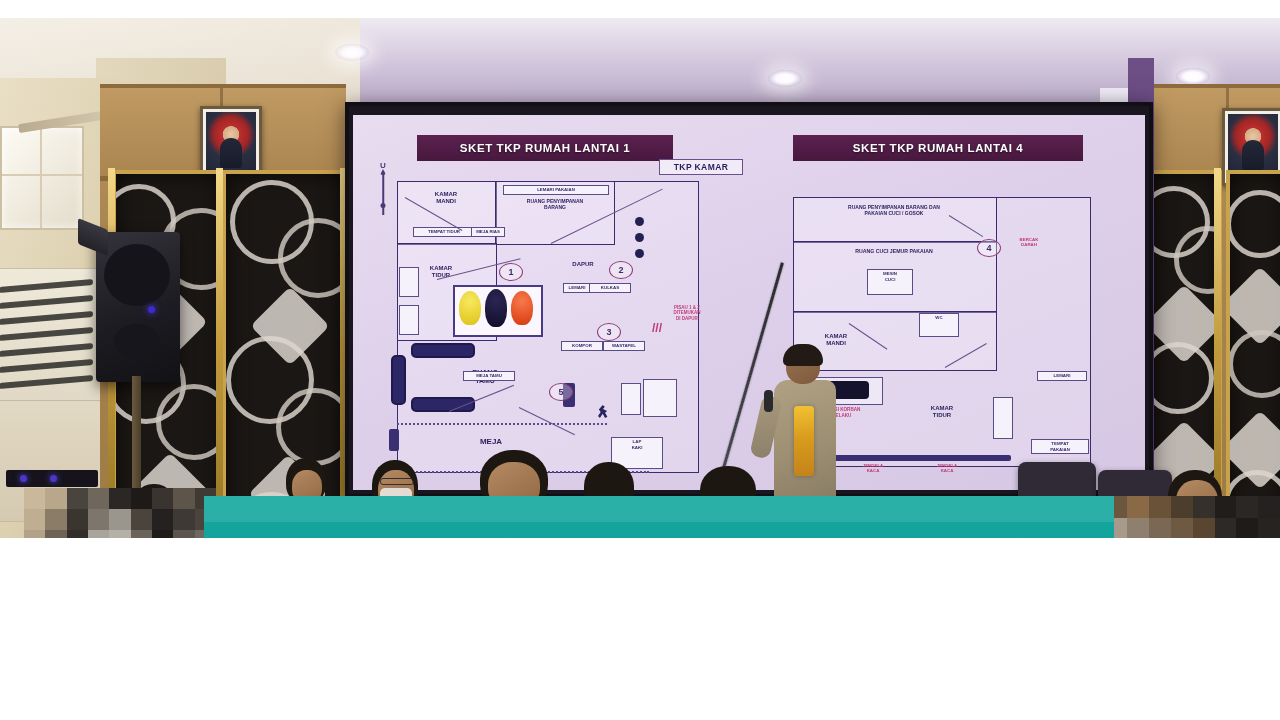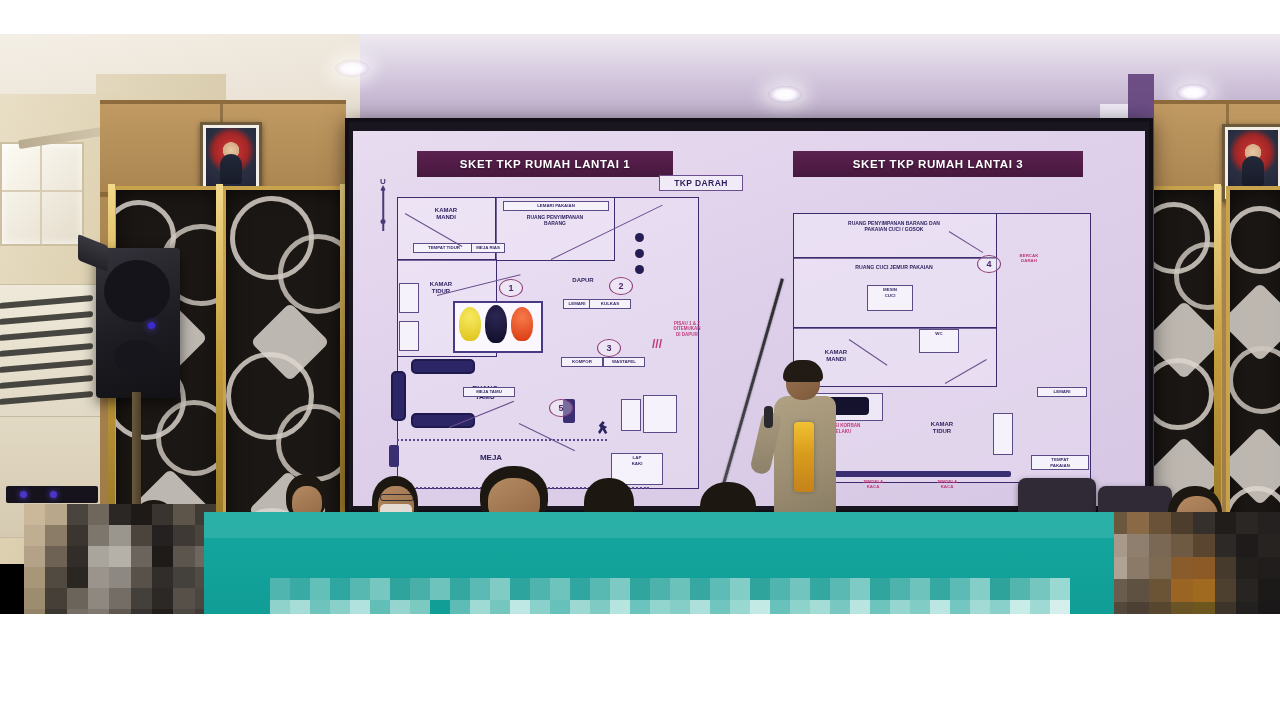--- a/index.html
+++ b/index.html
@@ -1,20 +1,20 @@
 <!DOCTYPE html>
 <html><head>
 <meta charset="utf-8">
 <style>
   html,body{margin:0;padding:0;background:#ffffff;}
   body{width:1280px;height:720px;overflow:hidden;font-family:"Liberation Sans",sans-serif;}
   .stage{position:relative;width:1280px;height:720px;background:#ffffff;overflow:hidden;}
 
   
-  .photo{position:absolute;left:0;top:34px;width:1280px;height:580px;overflow:hidden;background:#000000;}
+  .photo{position:absolute;left:0;top:18px;width:1280px;height:520px;overflow:hidden;background:#000000;}
 
   
   .ceiling{position:absolute;left:0;top:0;width:1280px;height:96px;
     background:linear-gradient(180deg,#efeaf2 0%,#cdc0d8 55%,#b9a9c6 100%);}
   .ceiling-l{position:absolute;left:0;top:0;width:360px;height:110px;
     background:linear-gradient(170deg,#f4efe6 0%,#e6dccd 100%);}
   .downlight{position:absolute;width:34px;height:17px;border-radius:50%;
     background:radial-gradient(ellipse at center,#ffffff 0%,#fdfaff 38%,rgba(233,226,242,0.35) 70%,rgba(200,188,214,0) 100%);
     box-shadow:0 0 16px 7px rgba(255,255,255,0.55);}
 
@@ -313,37 +313,37 @@
           <div class="figure" style="left:158px;top:176px;width:22px;height:34px;background:radial-gradient(circle at 50% 30%,#f7794a,#d8380f);"></div>
 
           <div class="circ" style="left:146px;top:148px;">1</div>
           <div class="circ" style="left:256px;top:146px;">2</div>
           <div class="circ" style="left:244px;top:208px;">3</div>
           <div class="circ" style="left:196px;top:268px;">5</div>
 
           <div class="pinklabel" style="left:300px;top:190px;width:68px;font-size:4.5px;">PISAU 1 &amp; 2<br>DITEMUKAN<br>DI DAPUR</div>
           <div class="pinklabel" style="left:284px;top:206px;width:40px;font-size:12px;">///</div>
 
-          <div class="callout" style="left:306px;top:44px;width:72px;">TKP DARAH</div>
+          <div class="callout" style="left:306px;top:44px;width:72px;">TKP KAMAR</div>
           <div class="leader" style="left:198px;top:128px;width:124px;transform:rotate(-26deg);"></div>
           <div class="leader" style="left:84px;top:164px;width:86px;transform:rotate(-14deg);"></div>
           <div class="leader" style="left:52px;top:82px;width:66px;transform:rotate(30deg);"></div>
           <div class="leader" style="left:96px;top:296px;width:70px;transform:rotate(-22deg);"></div>
           <div class="leader" style="left:166px;top:292px;width:62px;transform:rotate(26deg);"></div>
 
           <div class="dashed" style="left:44px;top:308px;width:210px;"></div>
           <div class="dashed" style="left:44px;top:356px;width:252px;"></div>
 
           <div style="position:absolute;left:244px;top:290px;width:13px;height:15px;
                       background:conic-gradient(from 0deg,#2a2460,#2a2460);
                       clip-path:polygon(44% 0,60% 12%,46% 26%,78% 40%,62% 52%,80% 78%,62% 86%,44% 58%,22% 86%,8% 74%,28% 46%,14% 30%);"></div>
         </div>
 
         <div class="slide right">
-          <div class="slide-title" style="left:44px;top:20px;width:290px;">SKET TKP RUMAH LANTAI 3</div>
+          <div class="slide-title" style="left:44px;top:20px;width:290px;">SKET TKP RUMAH LANTAI 4</div>
 
           <div class="rm" style="left:44px;top:82px;width:296px;height:268px;"></div>
 
           <div class="rm thin" style="left:44px;top:82px;width:202px;height:44px;"></div>
           <div class="rlabel" style="left:48px;top:90px;width:194px;font-size:5px;">RUANG PENYIMPANAN BARANG DAN<br>PAKAIAN CUCI / GOSOK</div>
 
           <div class="rm thin" style="left:44px;top:126px;width:202px;height:70px;"></div>
           <div class="rlabel" style="left:48px;top:134px;width:194px;font-size:5.2px;">RUANG CUCI JEMUR PAKAIAN</div>
           <div class="blabel" style="left:118px;top:154px;width:40px;height:22px;">MESIN<br>CUCI</div>
 

